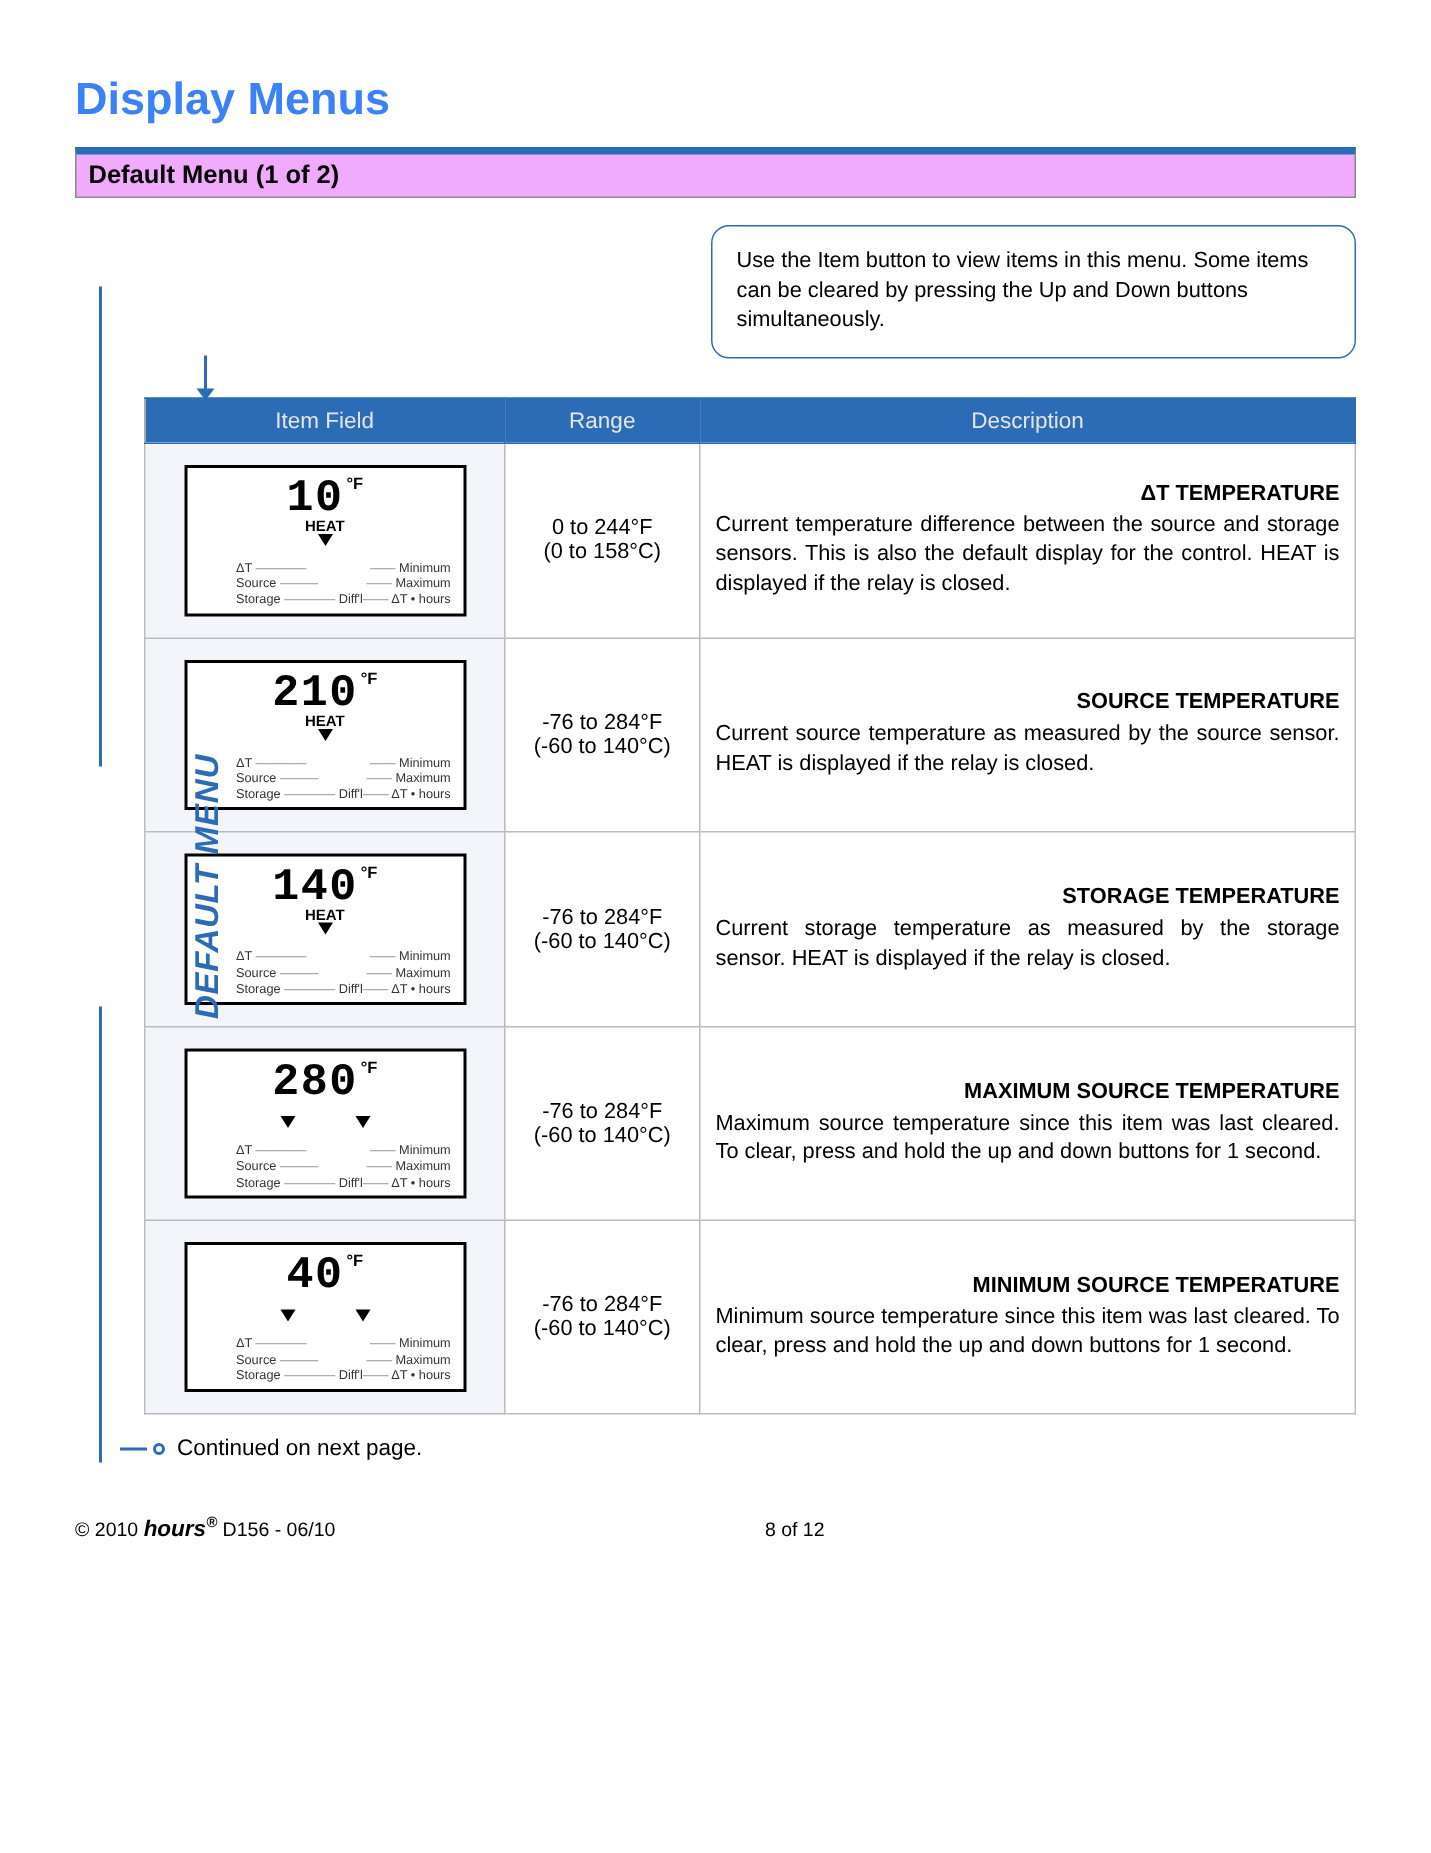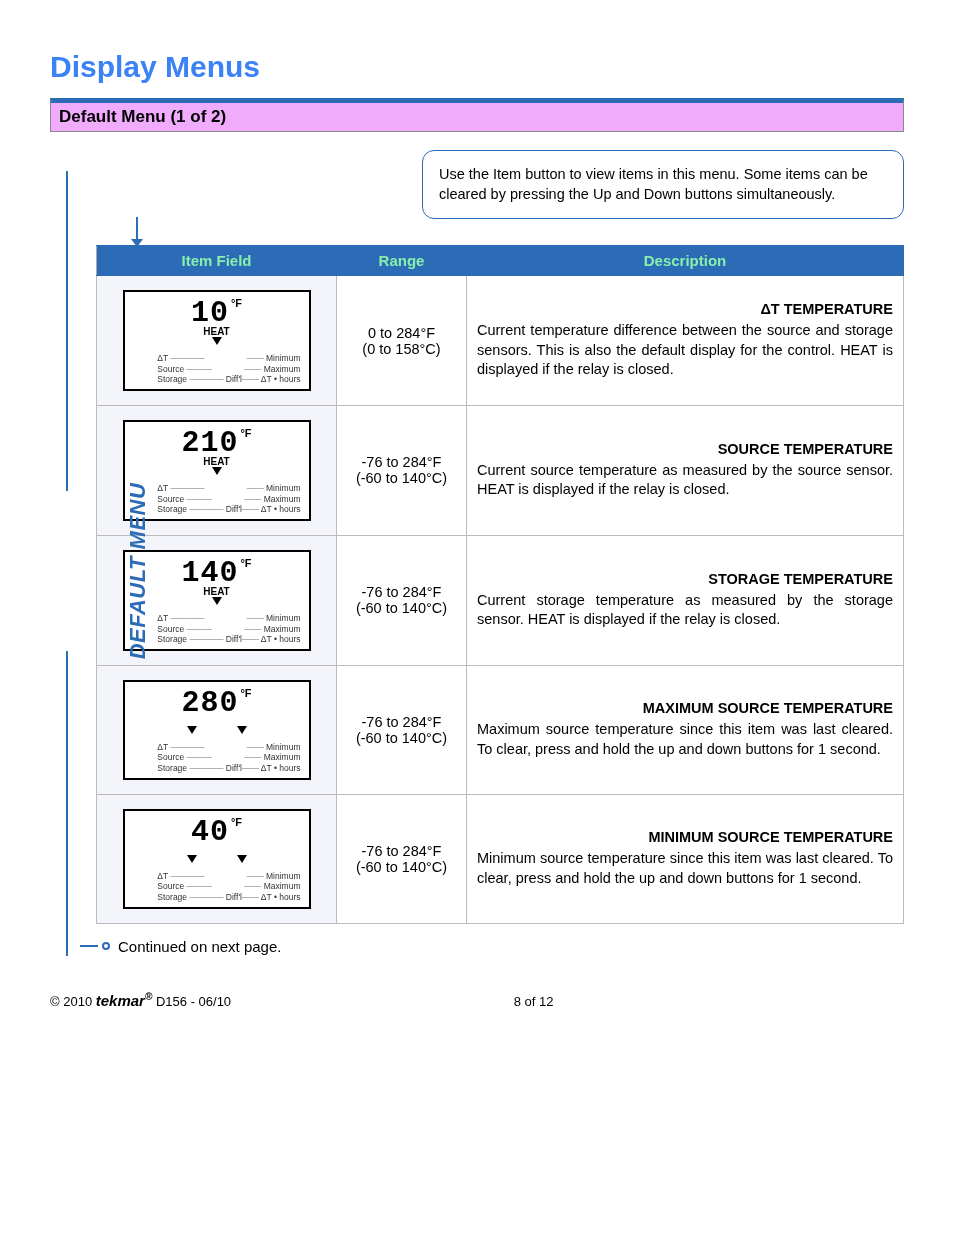--- a/index.html
+++ b/index.html
@@ -54,21 +54,21 @@
     display: flex;
     justify-content: space-around;
     font-size: 15px;
     align-items: center;
   }
   .info-box {
     border: 1.5px solid #2c6bb5;
     border-radius: 12px;
     padding: 14px 16px;
     margin-left: auto;
-    width: 482px;
+    width: 430px;
     font-size: 14.5px;
     line-height: 1.35;
   }
   
   .connector {
     position: relative;
     height: 26px;
   }
   .connector .vline {
     position: absolute;
@@ -119,23 +119,23 @@
   .side-line.top { top: -48px; height: calc(50% - 80px + 48px); }
   .side-line.bot { bottom: -32px; height: calc(50% - 80px + 32px); }
   .table-area { flex: 1; margin-left: 12px; }
   table.menu {
     width: 100%;
     border-collapse: collapse;
     table-layout: fixed;
   }
   table.menu th {
     background: #2c6bb5;
-    color: #86efac;
+    color: #e5e5e5;
     font-size: 15px;
-    font-weight: bold;
+    font-weight: normal;
     padding: 6px;
     border: 1px solid #2c6bb5;
     text-align: center;
   }
   table.menu th:first-child { border-left-color:#aaa; }
   table.menu td {
     border: 1px solid #bbb;
     padding: 14px 10px;
     font-size: 14.5px;
     vertical-align: middle;
@@ -295,21 +295,21 @@
       </div>
       <div class="r">
         <div class="row"><span class="dash">——</span> Minimum</div>
         <div class="row"><span class="dash">——</span> Maximum</div>
         <div class="row"><span class="dash">——</span> ΔT • hours</div>
       </div>
     </div>
   </div>
             </td>
     <td class="col-range">
-      <div>0 to 284°F</div>
+      <div>0 to 244°F</div>
       <div>(0 to 158°C)</div>
     </td>
     <td class="col-desc">
       <div class="desc-title">ΔT TEMPERATURE</div>
       <div class="desc-body">Current temperature difference between the source and storage sensors. This is also the default display for the control. HEAT is displayed if the relay is closed.</div>
     </td>
           </tr>
           <tr>
     <td class="col-item">
   <div class="lcd">
@@ -433,17 +433,17 @@
 
 <div class="continued">
   <span class="hline"></span>
     <span class="bullet"></span>
   <span>Continued on next page.</span>
 </div>
 
 <div class="footer">
   <span>
     <span>© 2010</span>
-    <span class="brand"><span>tekmar</span><span class="st">®</span></span><span> D156 - 06/10</span>
+    <span class="brand"><span>hours</span><span class="st">®</span></span><span> D156 - 06/10</span>
   </span>
   <span>8 of 12</span>
   <span style="visibility:hidden">spacer right</span>
 </div>
 
 </body></html>

